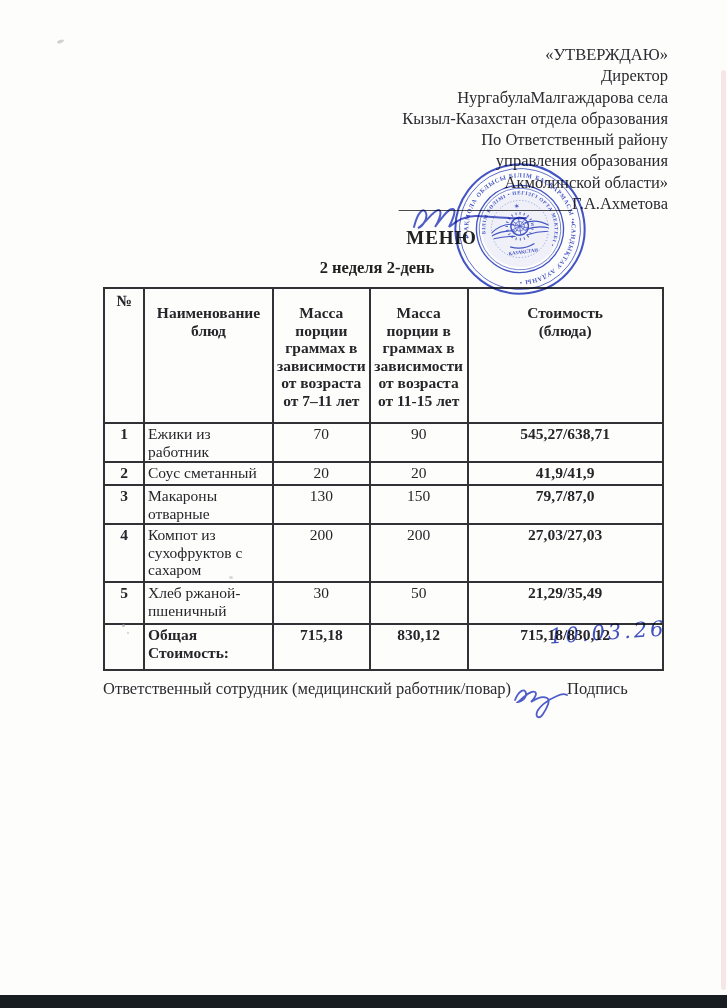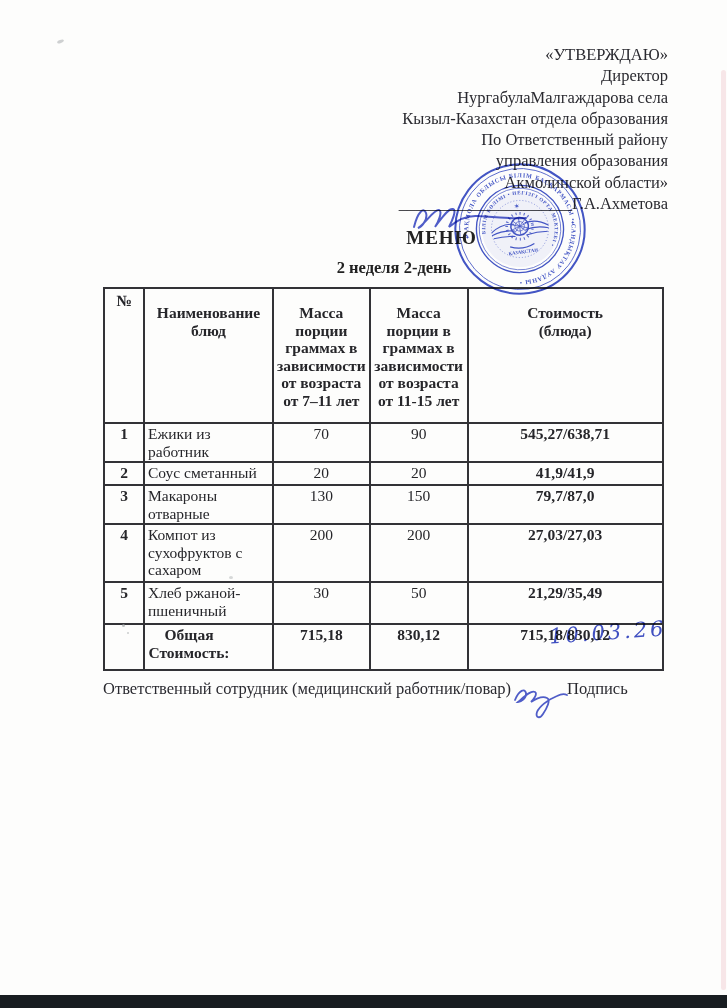--- a/index.html
+++ b/index.html
@@ -17,40 +17,40 @@
     text-align:right;font-size:16.5px;line-height:21.3px;color:#2a2a30;
   }
   .approval .sig-line{letter-spacing:0px;}
 
   
   .menu-title{
     position:absolute;top:227px;left:277px;width:200px;text-align:right;
     font-size:19px;font-weight:bold;letter-spacing:1px;color:#222;
   }
   .menu-subtitle{
-    position:absolute;top:258px;left:284px;width:220px;text-align:center;
+    position:absolute;top:258px;left:267px;width:220px;text-align:center;
     font-size:16.5px;font-weight:bold;color:#222;
   }
 
   
   table.menu{
     position:absolute;left:103px;top:287px;
     border-collapse:collapse;table-layout:fixed;
     font-size:15.5px;line-height:1.13;color:#26262a;
   }
   table.menu td,table.menu th{
     border:2px solid #323236;vertical-align:top;padding:1px 3px;
     background:transparent;
   }
   table.menu th{font-weight:bold;text-align:center;padding-top:3px;}
   td.c-num{text-align:center;font-weight:bold;}
   td.c-name{text-align:left;padding-left:5px;}
   td.c-val{text-align:center;margin-left:12px;}
   td.c-cost{text-align:center;font-weight:bold;}
-  tr.total td{font-weight:bold;text-align:center;}
+  tr.total td{font-weight:bold;}
   .narrow{max-width:92px;margin:12px auto;}
   .narrow2{max-width:84px;margin:0;}
 
   
   .stamp{
     position:absolute;left:452px;top:161px;width:136px;height:136px;
     opacity:.92;mix-blend-mode:multiply;transform:rotate(-8deg);
     pointer-events:none;
   }
 

